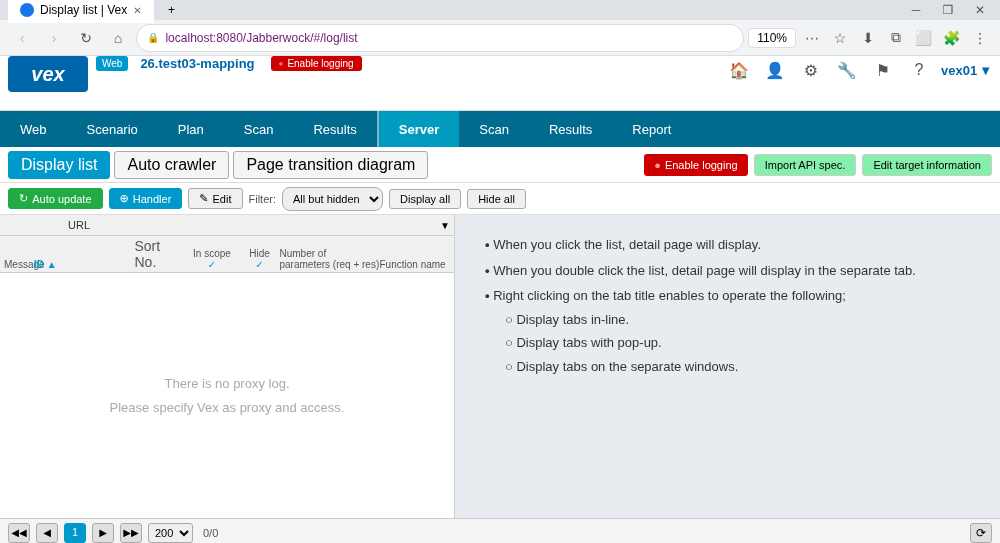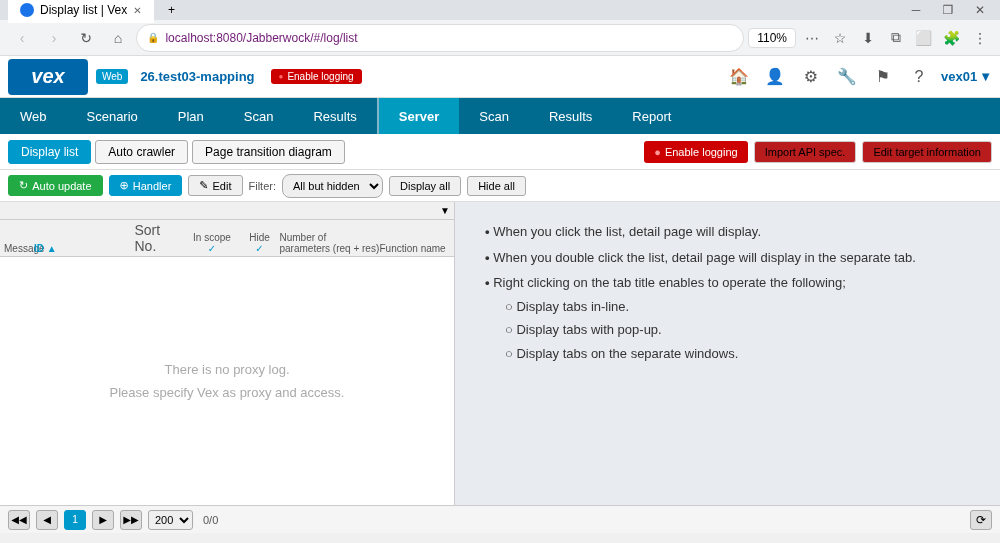--- a/index.html
+++ b/index.html
@@ -84,23 +84,23 @@
     .win-btn {
       width: 24px; height: 24px;
       border: none; background: transparent;
       cursor: pointer; color: #555; font-size: 12px;
       display: flex; align-items: center; justify-content: center;
     }
 
     
     .app-header {
       background: white;
-      height: 42px;
-      display: flex;
-      align-items: center;
+      height: 55px;
+      display: flex;
+      align-items: flex-start;
       padding: 0 8px;
       border-bottom: 1px solid #ddd;
       gap: 8px;
     }
     .vex-logo {
       width: 80px;
       height: 36px;
       background: #0066aa;
       border-radius: 4px;
       display: flex;
@@ -196,21 +196,21 @@
       padding: 0 8px;
       border-bottom: 1px solid #ddd;
       gap: 4px;
     }
     .sub-nav-tab {
       padding: 4px 12px;
       border: 1px solid #aaa;
       border-radius: 3px;
       background: #f5f5f5;
       cursor: pointer;
-      font-size: 12px;
+      font-size: 16px;
     }
     .sub-nav-tab.active {
       background: #0099cc;
       color: white;
       border-color: #0099cc;
     }
     .sub-nav-right {
       margin-left: auto;
       display: flex;
       gap: 6px;
@@ -225,21 +225,21 @@
       font-size: 11px;
       display: flex;
       align-items: center;
       gap: 4px;
     }
     .enable-logging-btn::before {
       content: '●';
       color: #ff9999;
     }
     .import-api-btn, .edit-target-btn {
-      background: #b91c1c;
+      background: #86efac;
       border: 1px solid #ccc;
       padding: 4px 10px;
       border-radius: 3px;
       cursor: pointer;
       font-size: 11px;
     }
 
     
     .toolbar {
       background: white;
@@ -514,20 +514,23 @@
   <button class="toolbar-btn">Display all</button>
   <button class="toolbar-btn">Hide all</button>
 </div>
 
 <div class="main-content">
 
   <div class="proxy-panel">
 
     <div style="display:flex; background:#f0f0f0; border-bottom:1px solid #ccc; padding: 2px 4px; align-items:center; min-height:18px;">
       <div style="width:60px;"></div>
+      <div class="col-header col-url">
+        <span>URL</span>
+      </div>
       <div style="display:flex; margin-left:auto; gap:4px; align-items:center;">
         <span style="font-size:10px; cursor:pointer;">▼</span>
       </div>
     </div>
 
     <div style="display:flex; background:#f0f0f0; border-bottom:1px solid #ccc; padding: 2px 4px; align-items:flex-end; min-height:28px;">
       <div style="width:30px; font-size:10px; color:#555;">
         <span>Message</span>
       </div>
       <div style="width:30px; font-size:10px; color:#0099cc; font-weight:bold;">

